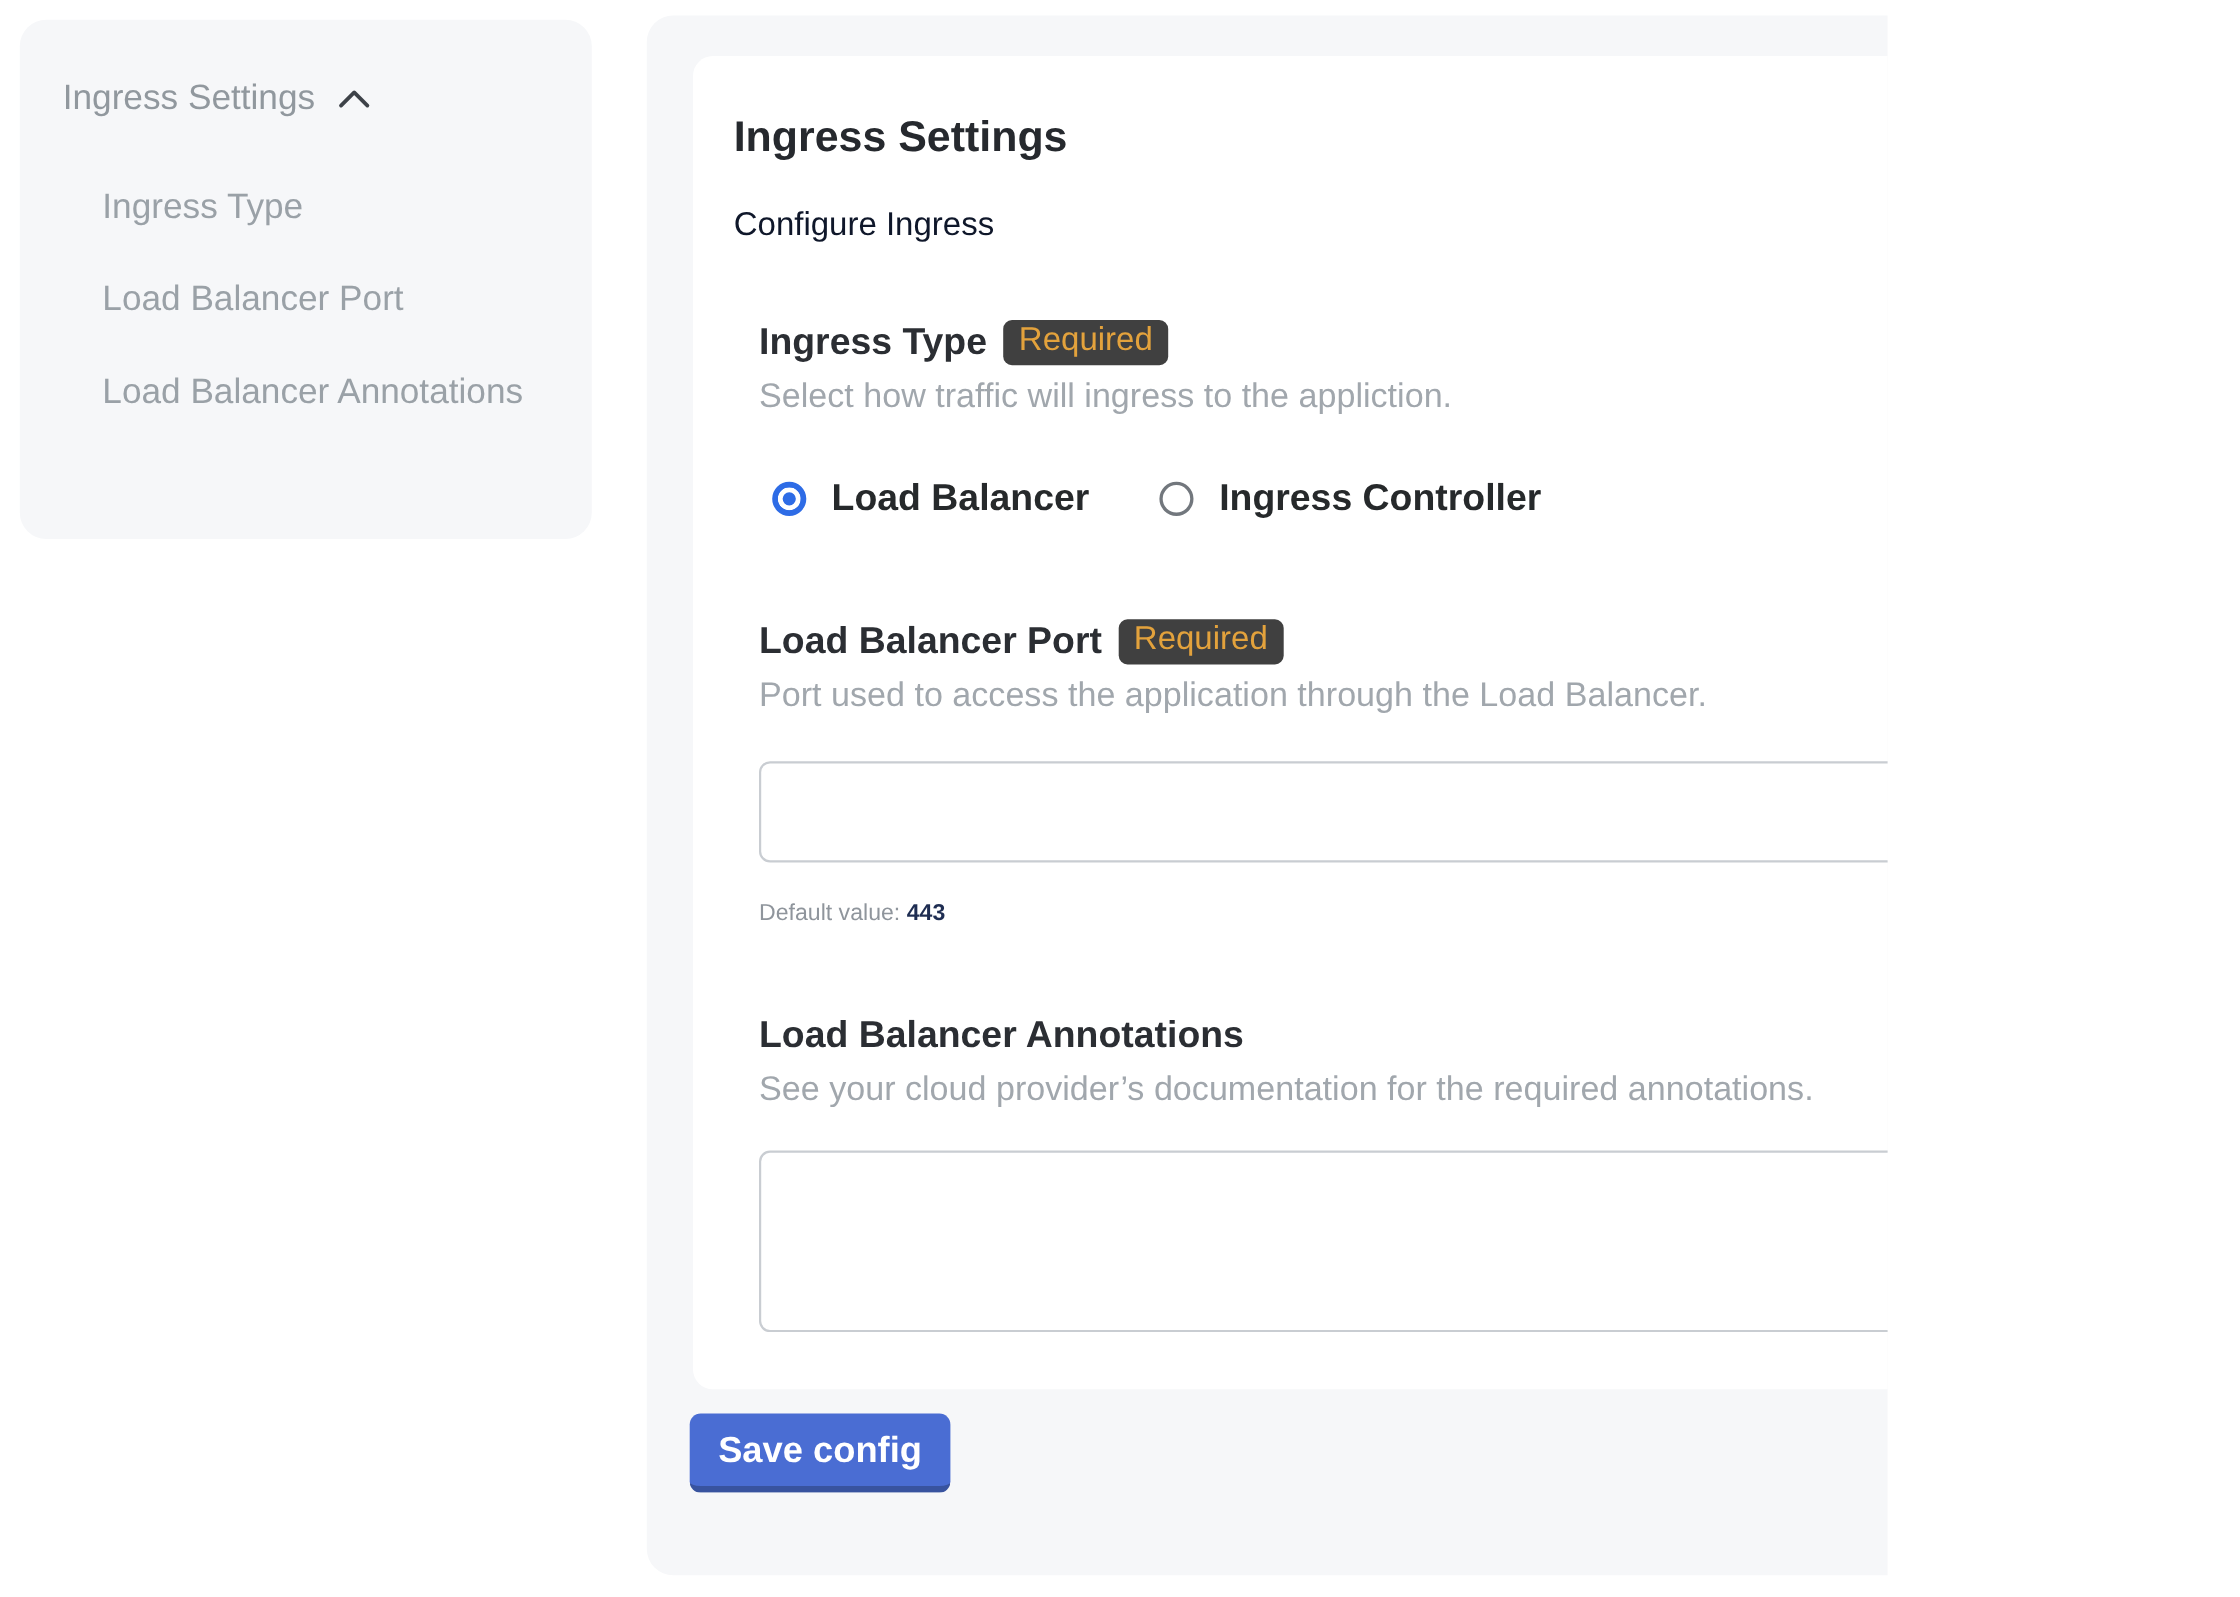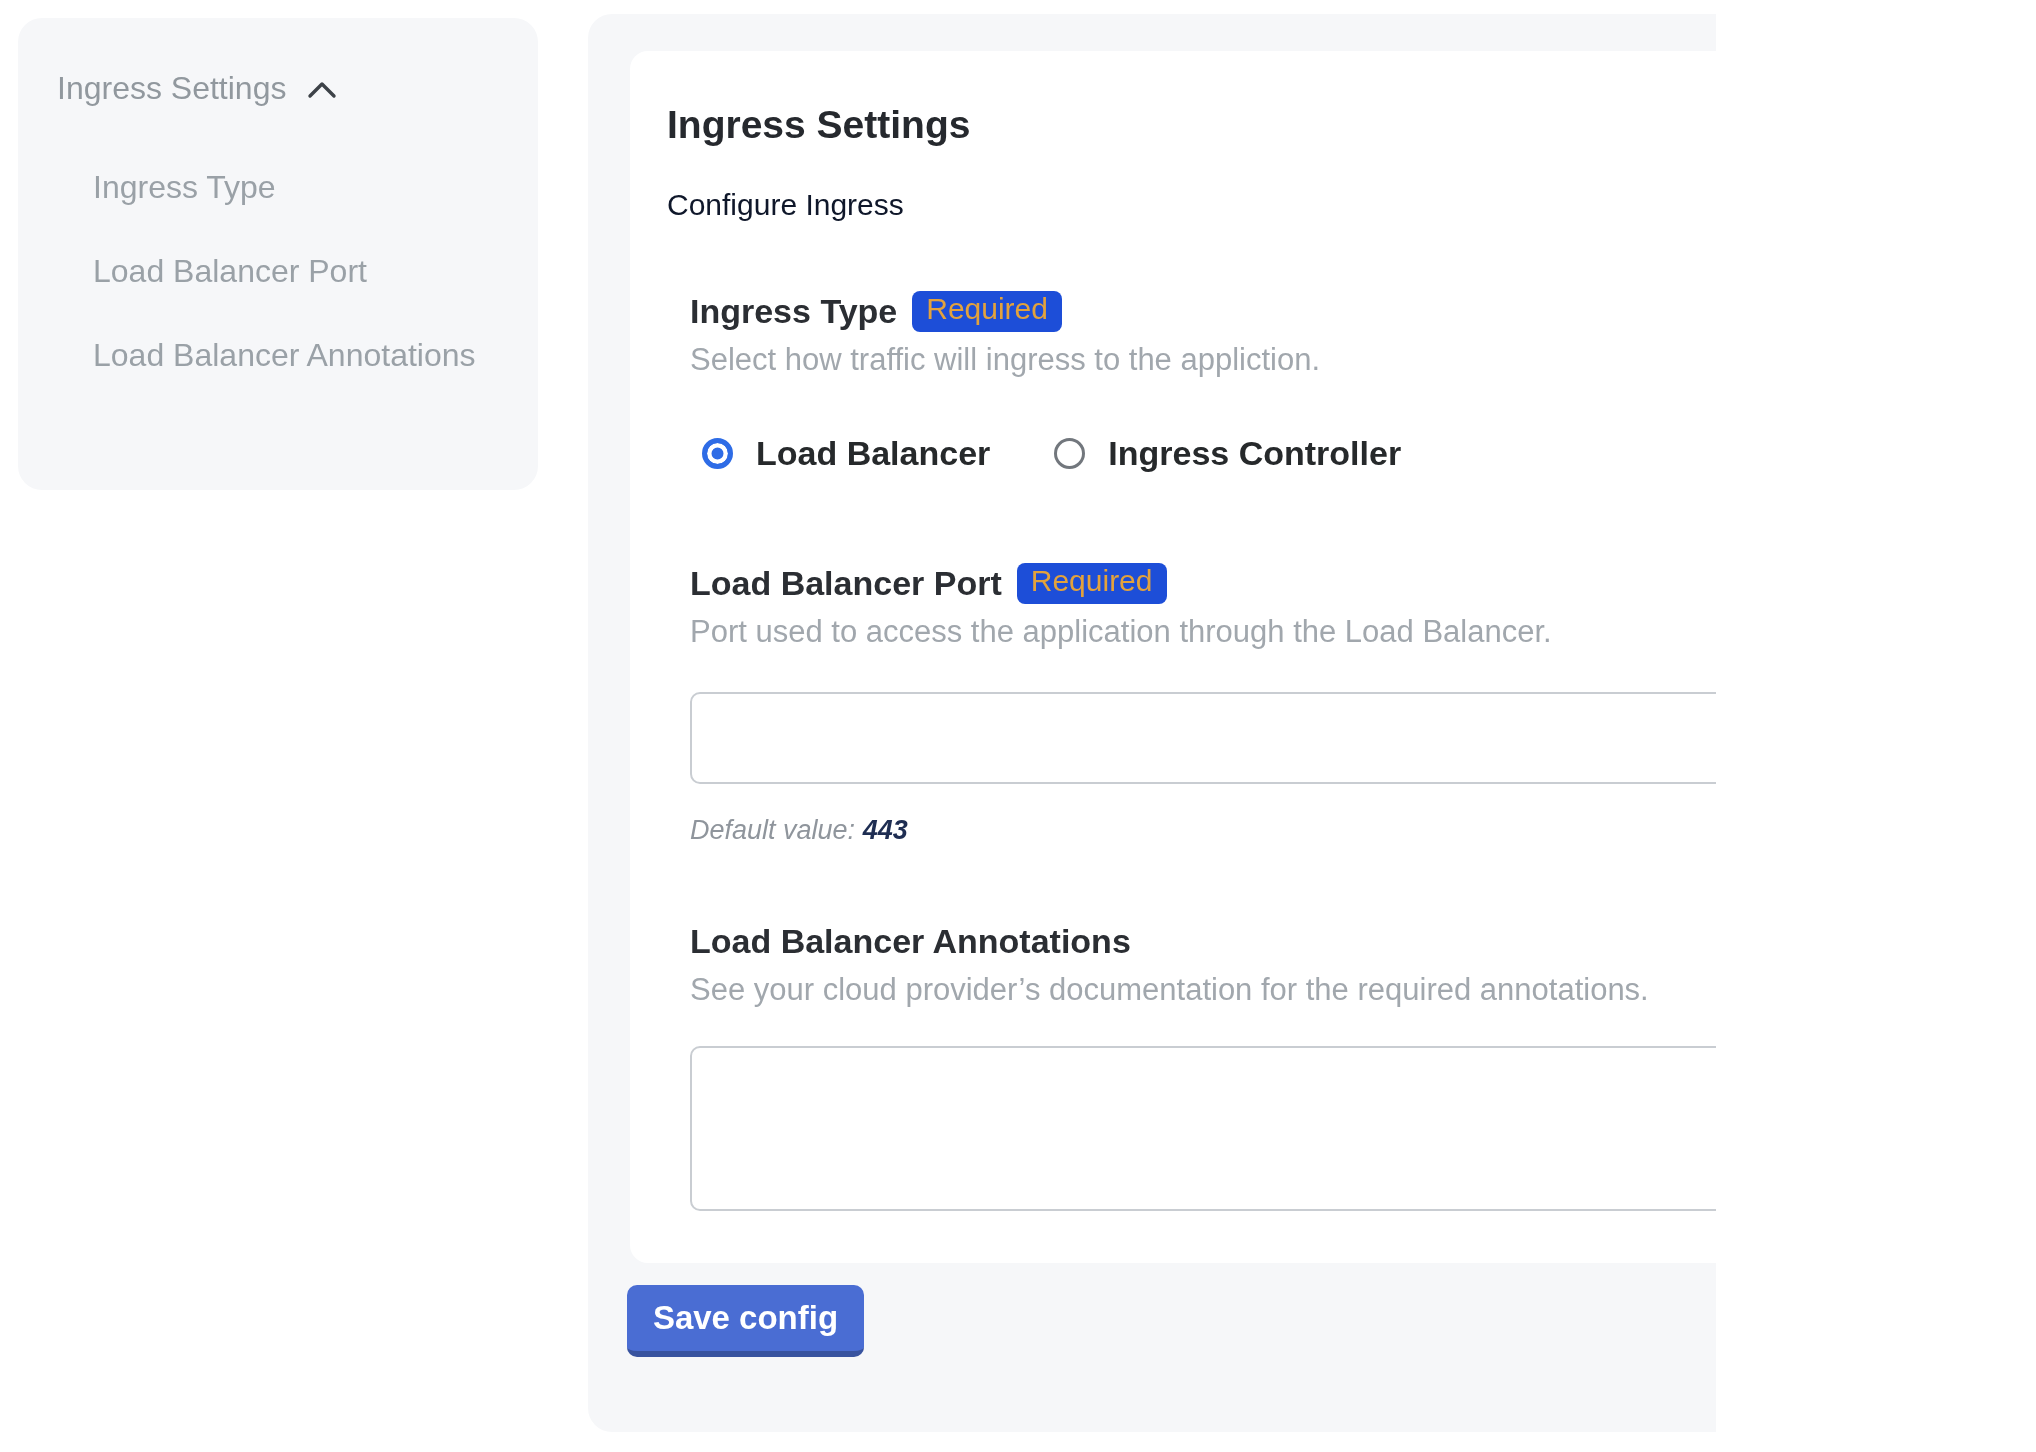--- a/index.html
+++ b/index.html
@@ -90,21 +90,21 @@
   }
   .field-label {
     margin: 0;
     font-size: 34px;
     line-height: 42px;
     font-weight: 700;
     color: #2b2e33;
   }
   .badge {
     display: inline-block;
-    background: #1d4ed8;
+    background: #404040;
     color: #e3a23c;
     font-size: 30px;
     line-height: 36px;
     padding: 0 14px 5px 14px;
     border-radius: 8px;
   }
   .field-desc {
     margin: 8px 0 0 0;
     font-size: 31px;
     line-height: 40px;
@@ -165,24 +165,23 @@
     border-radius: 10px;
     background: #ffffff;
     font-size: 30px;
     padding: 16px 22px;
     font-family: inherit;
     color: #2b2e33;
     outline: none;
   }
   .default-line {
     margin: 26px 0 0 0;
-    font-size: 27px;
+    font-size: 21px;
     line-height: 40px;
     color: #8f959c;
-    font-style: italic;
   }
   .default-line .default-value {
     color: #1e2d52;
     font-weight: 700;
   }
 
   
   .save-btn {
     position: absolute;
     left: 39px; top: 1271px;

